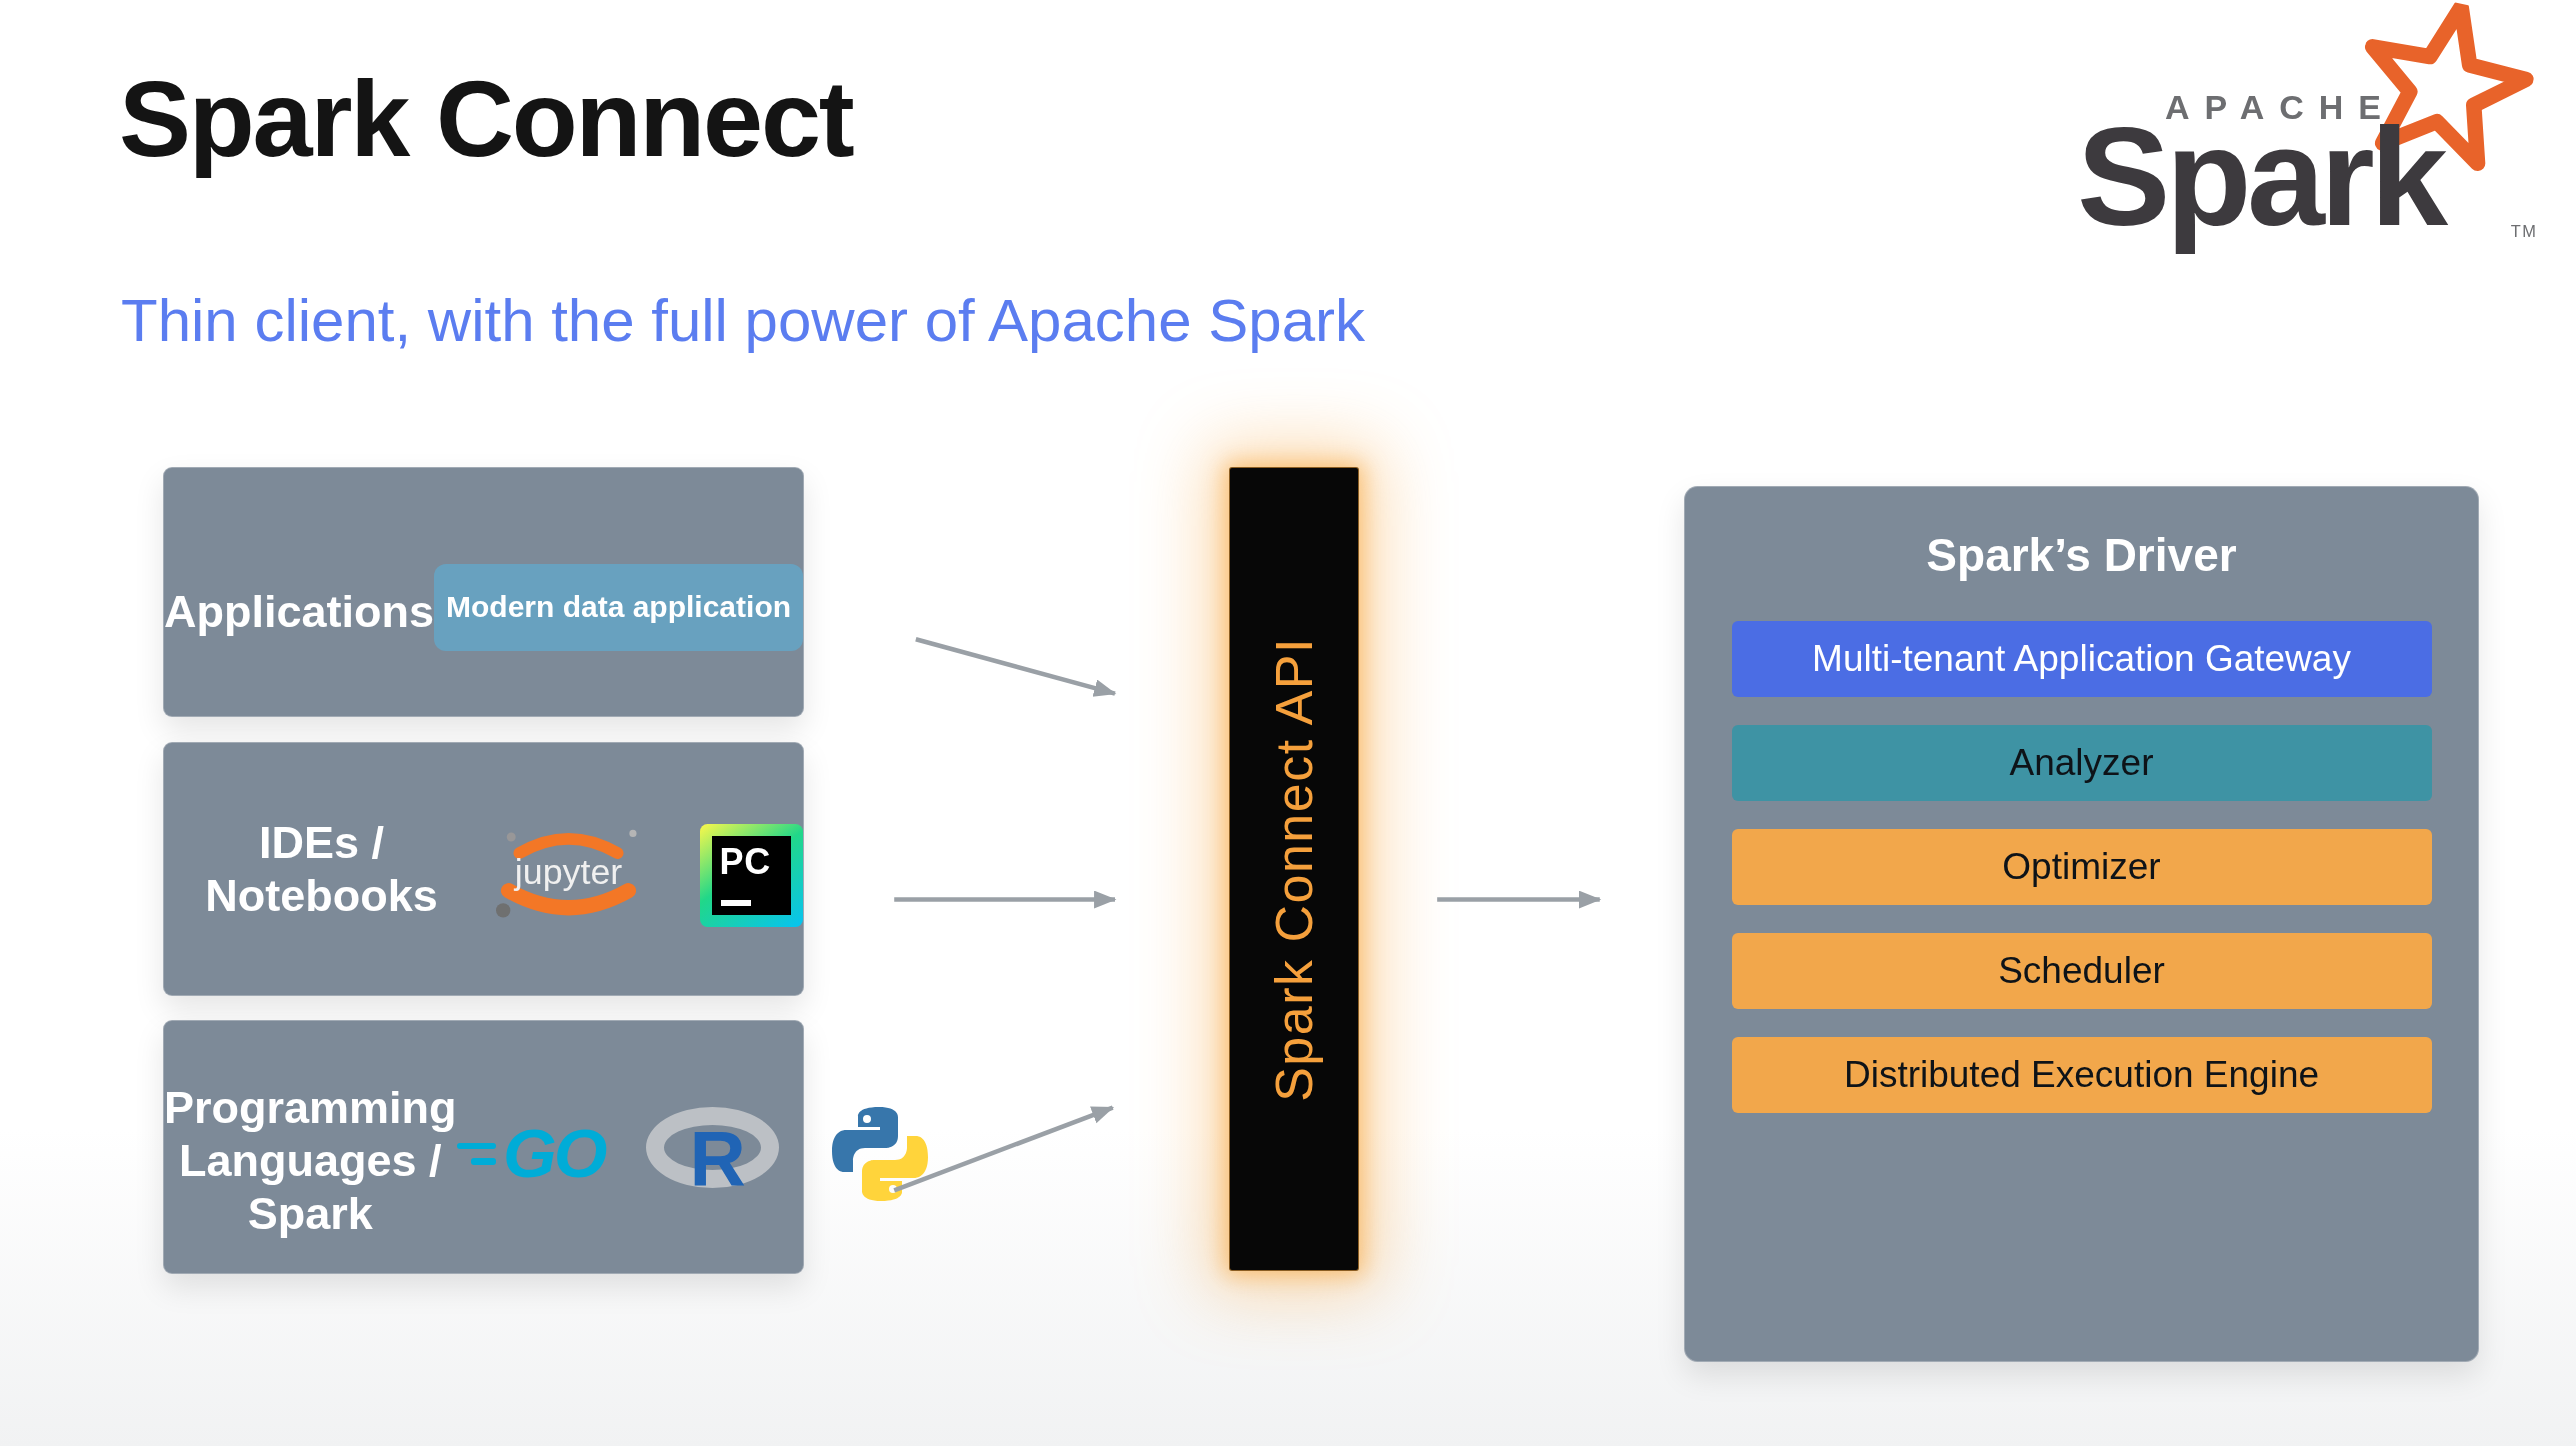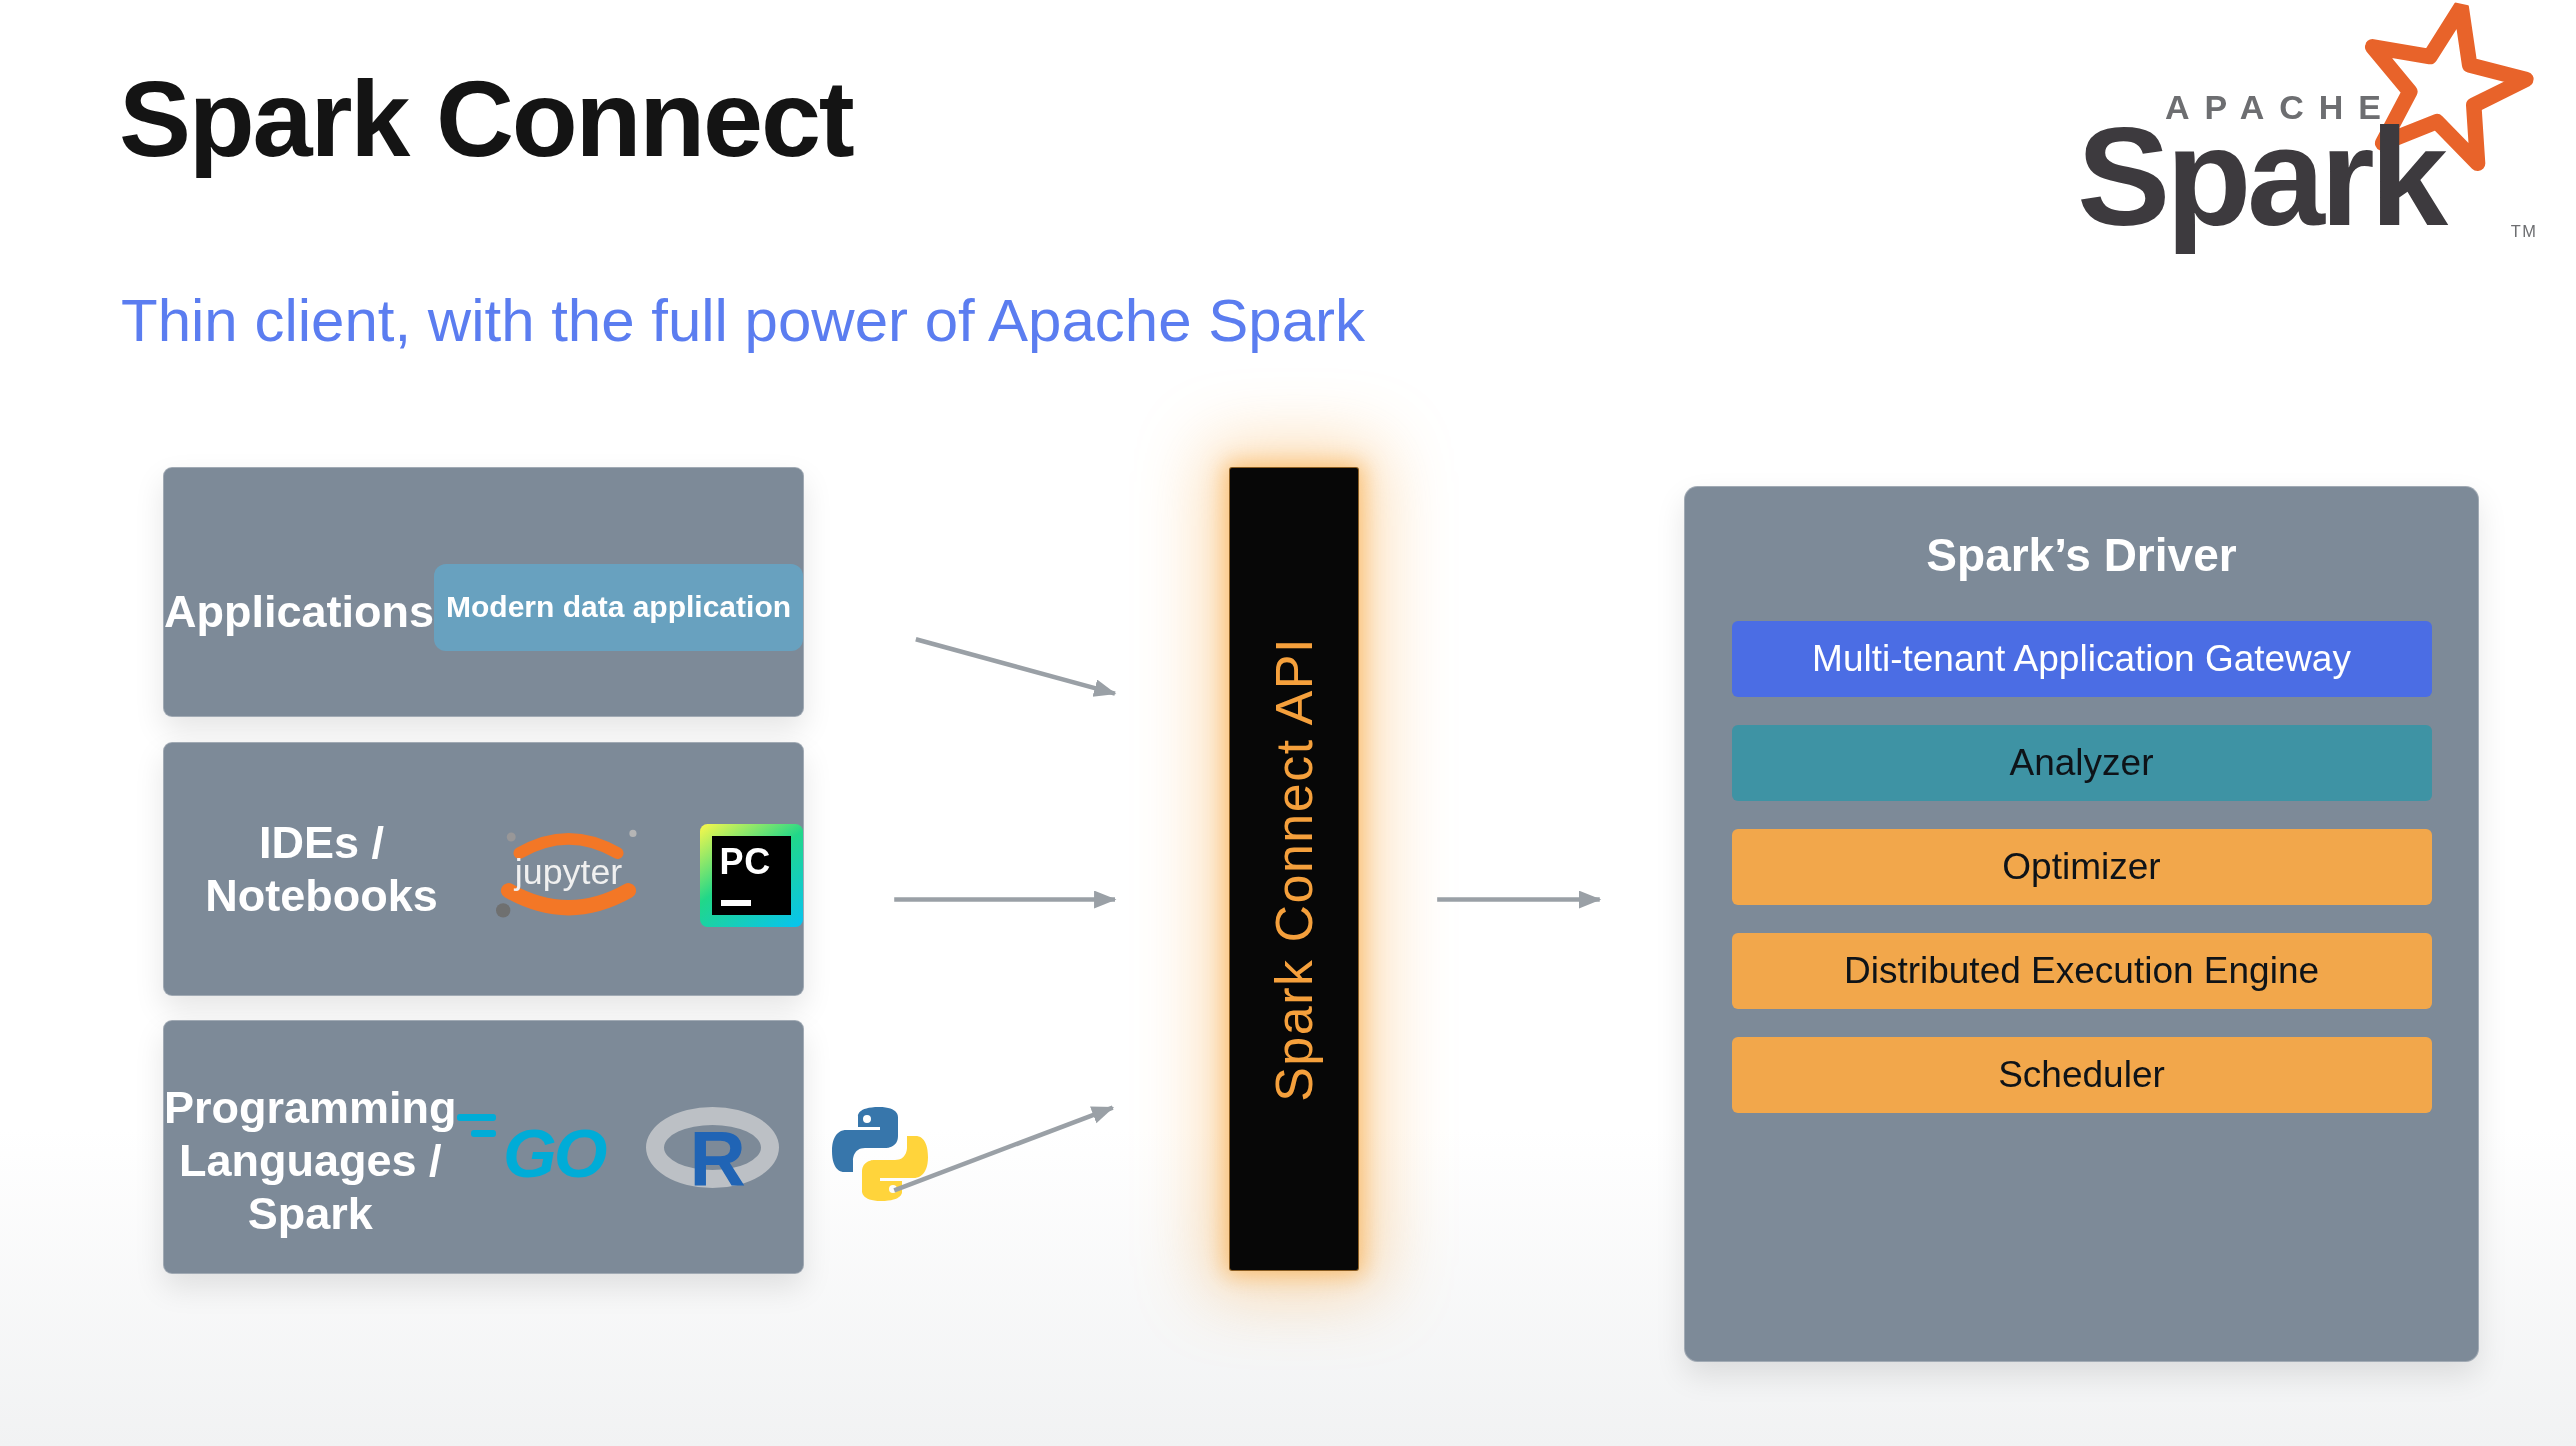--- a/index.html
+++ b/index.html
@@ -80,21 +80,21 @@
   }
   .pycharm-pc{
     position:absolute;left:7.5px;top:4.5px;
     font-size:36px;font-weight:700;color:#ffffff;letter-spacing:0.7px;
   }
   .pycharm-underscore{
     position:absolute;left:9px;bottom:9px;width:30px;height:6.7px;background:#ffffff;
   }
 
   
-  .go-logo{display:flex;gap:7.5px;}
+  .go-logo{display:flex;align-items:center;gap:7.5px;}
   .go-dashes{display:flex;flex-direction:column;gap:9px;}
   .go-dash{height:6.7px;background:#00acd7;border-radius:3px;}
   .go-dash.d1{width:39px;}
   .go-dash.d2{width:25px;align-self:flex-end;}
   .go-text{
     font-size:69px;font-weight:800;font-style:italic;color:#00acd7;letter-spacing:-3px;
   }
 
   
   .r-logo{position:relative;width:137px;height:103px;}
@@ -230,19 +230,19 @@
     <line x1="1199" y1="1596" x2="1492" y2="1485" stroke="#9aa0a6" stroke-width="6" marker-end="url(#ah)"></line>
     <line x1="1927" y1="1206" x2="2145" y2="1206" stroke="#9aa0a6" stroke-width="6" marker-end="url(#ah)"></line>
   </svg>
 
   <div class="driver-panel">
     <div class="driver-title">Spark’s Driver</div>
     <div class="driver-bars">
       <div class="driver-bar bar-gateway">Multi-tenant Application Gateway</div>
       <div class="driver-bar bar-analyzer">Analyzer</div>
       <div class="driver-bar bar-orange">Optimizer</div>
+      <div class="driver-bar bar-orange">Scheduler</div>
       <div class="driver-bar bar-orange">Distributed Execution Engine</div>
-      <div class="driver-bar bar-orange">Scheduler</div>
     </div>
   </div>
 
 </div>
 
 
 </body></html>

